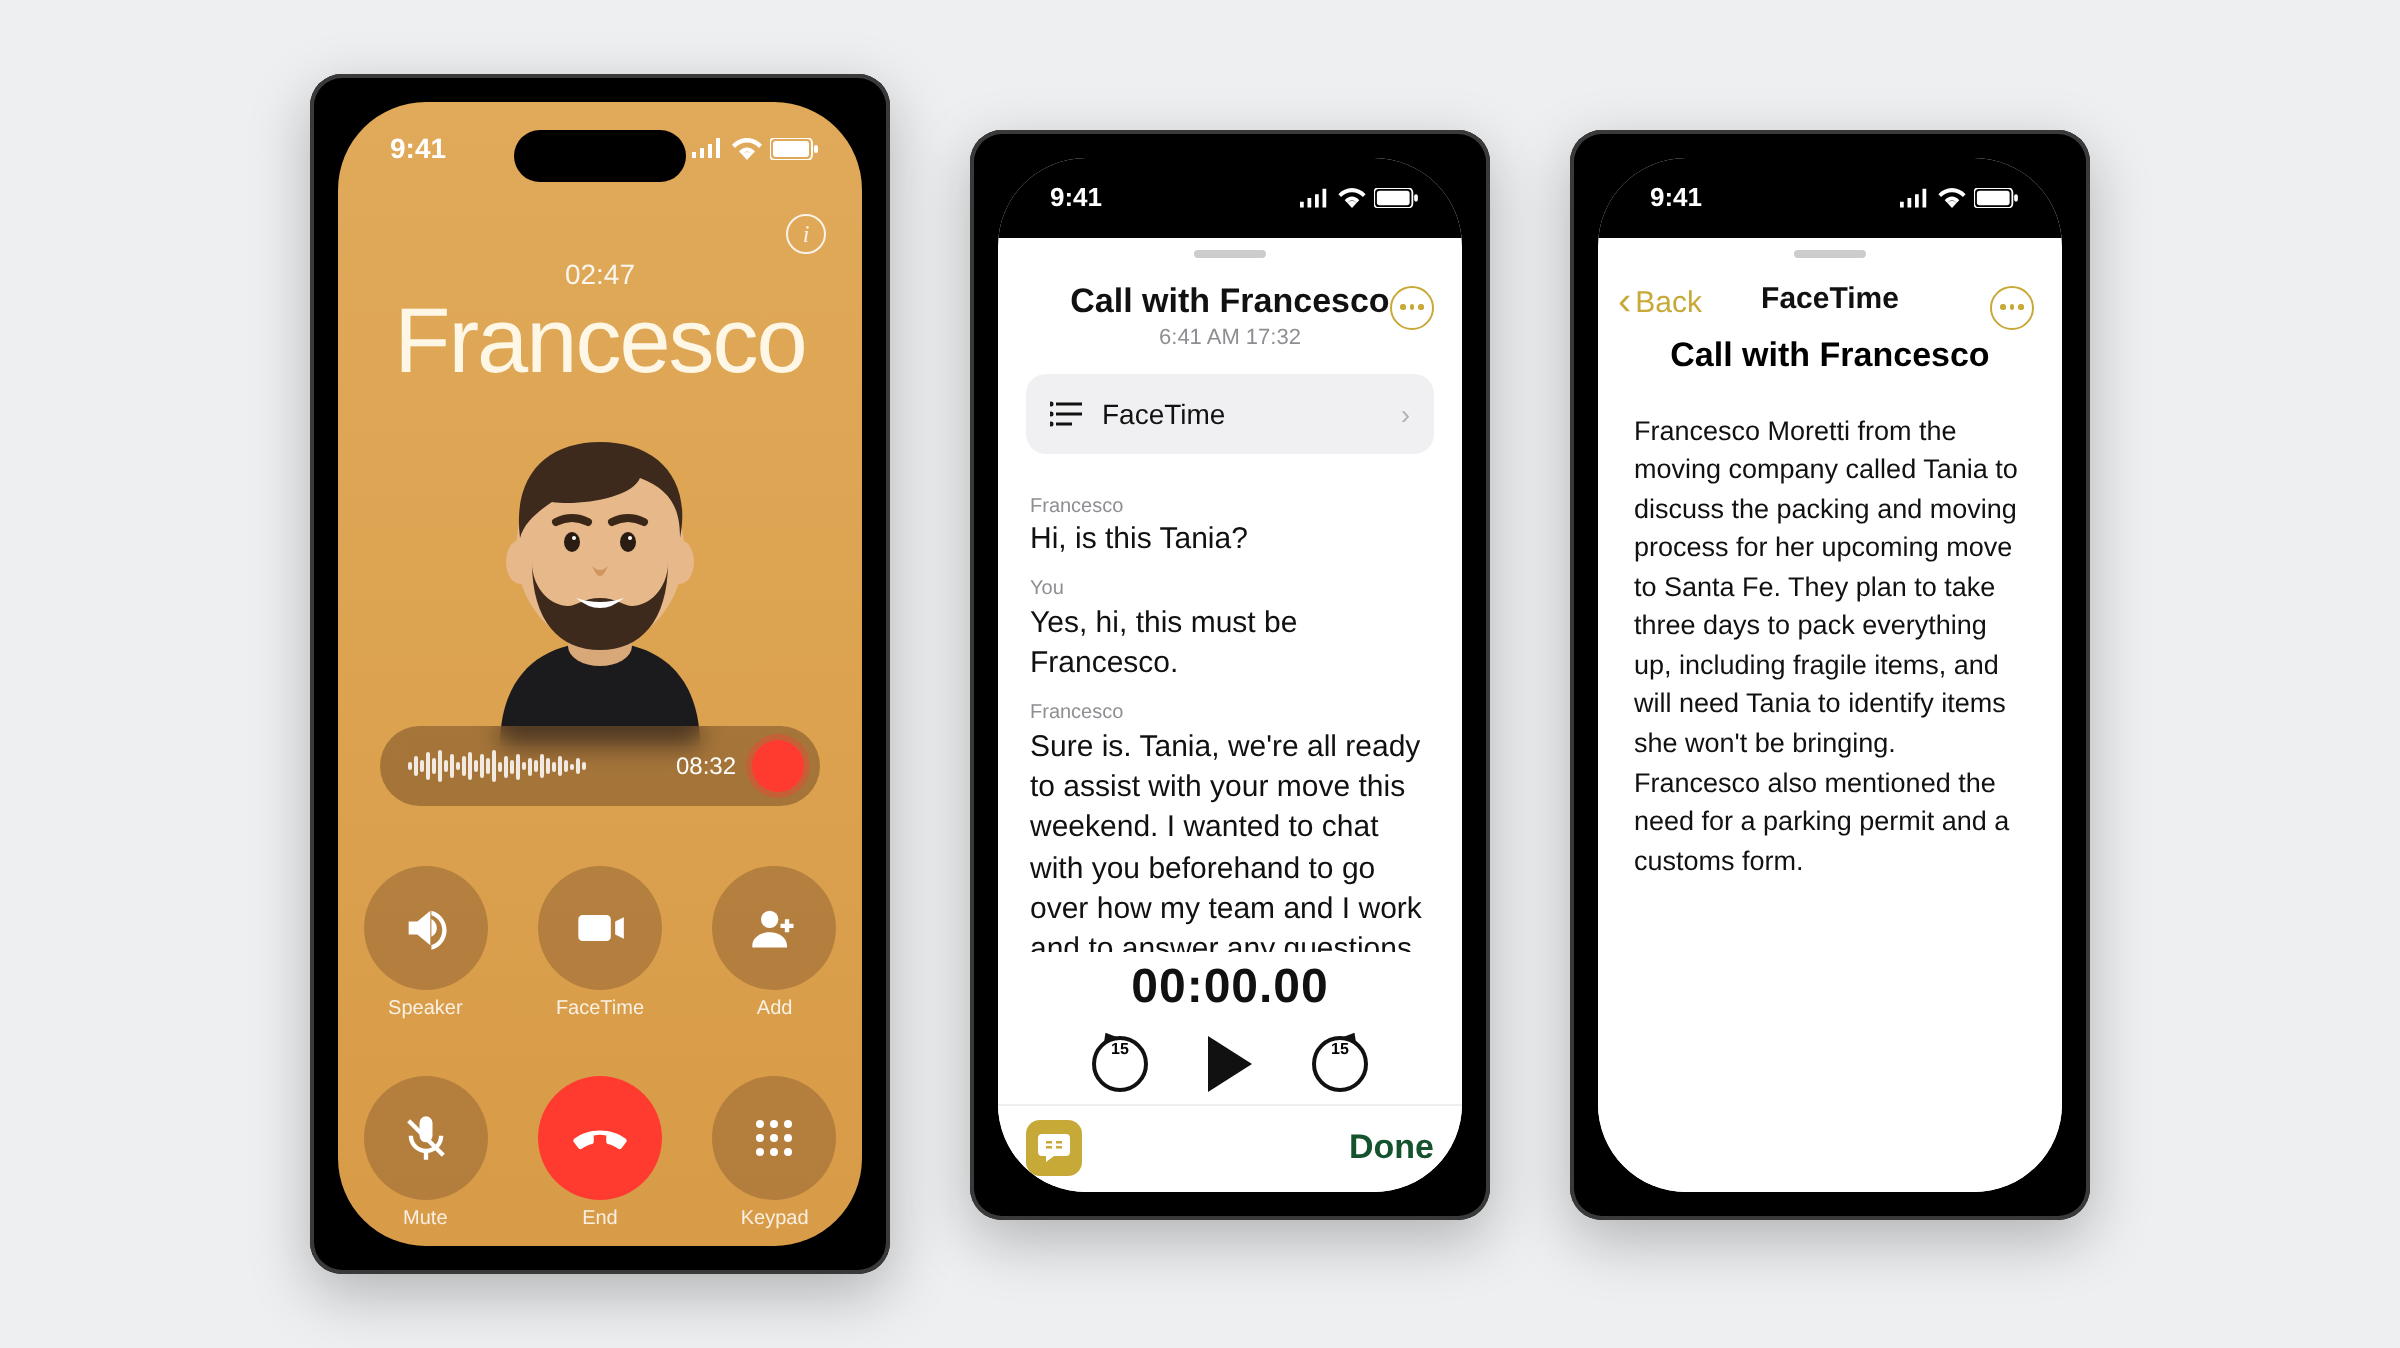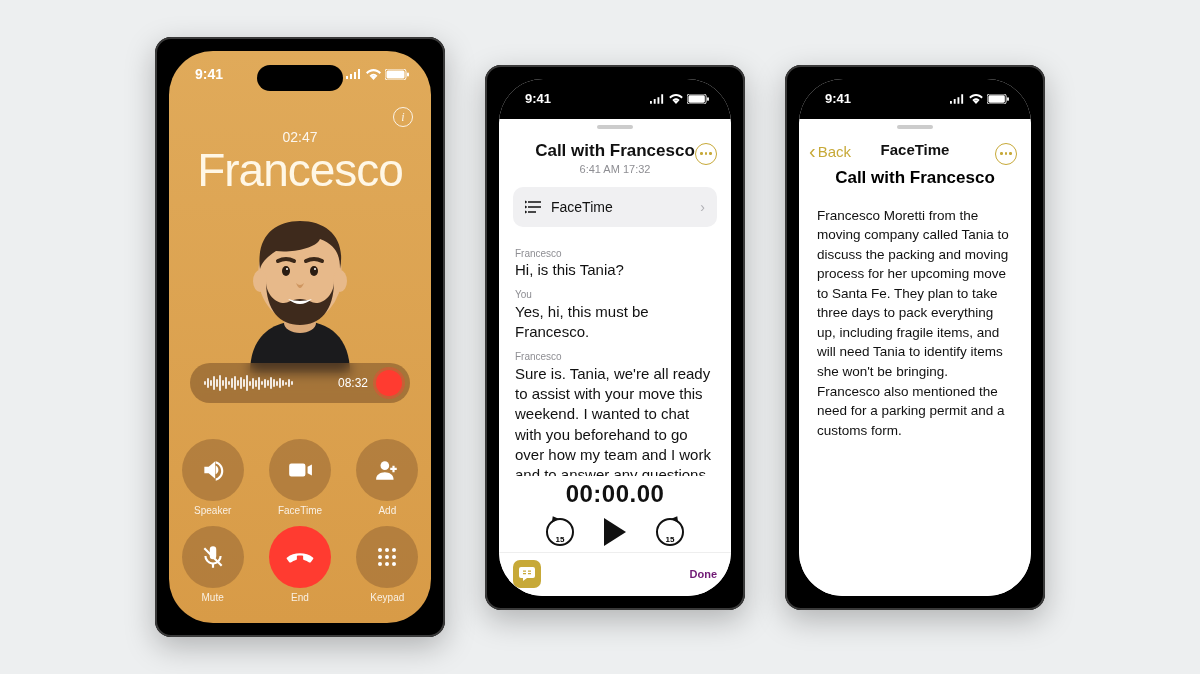--- a/index.html
+++ b/index.html
@@ -99,25 +99,25 @@
     padding: 0 8px 0 14px;
     gap: 8px;
   }
   .rec-wave { flex: 1; display:flex; gap:1.5px; align-items:center; height:18px;}
   .rec-wave span { width:1.5px; background:rgba(255,255,255,.85); border-radius:1px;}
   .rec-time { font-size: 12px; color:#fff; }
   .rec-dot { width: 26px; height:26px; border-radius:50%; background:#ff3b30; box-shadow: 0 0 0 3px rgba(255,59,48,.35); }
 
   
   .btn-grid {
-    position: absolute; bottom: 20px;
+    position: absolute; bottom: 8px;
     width: 100%;
     display: grid;
     grid-template-columns: repeat(3,1fr);
-    row-gap: 10px;
+    row-gap: 28px;
     justify-items: center;
   }
   .call-btn { display:flex; flex-direction:column; align-items:center; gap:4px; }
   .call-btn .circle {
     width: 62px; height: 62px; border-radius: 50%;
     background: rgba(160,110,55,.65);
     display:flex; align-items:center; justify-content:center;
   }
   .call-btn .circle.end { background:#ff3b30; }
   .call-btn .label { font-size: 10px; color: rgba(255,255,255,.85); }
@@ -168,21 +168,21 @@
   .utter { color:#111; }
 
   .playback {
     text-align:center;
     padding: 4px 0 6px;
   }
   .play-time { font-size:24px;font-weight:700;letter-spacing:.5px;color:#111;}
   .play-ctrls { display:flex;gap:30px;align-items:center;justify-content:center;margin-top:10px;}
   .skip {
     width:28px;height:28px;border:2px solid #111;border-radius:50%;
-    display:flex;align-items:flex-end;justify-content:center;
+    display:flex;align-items:flex-start;justify-content:center;
     font-size:8px;font-weight:700;position:relative;
   }
   .skip::before {
     content:'';position:absolute;top:-4px;
     width:0;height:0;border-left:4px solid transparent;border-right:4px solid transparent;
     border-bottom:5px solid #111;
   }
   .skip.back::before{ transform:rotate(-30deg); left:2px;}
   .skip.fwd::before{ transform:rotate(30deg); right:2px;}
   .play-tri {
@@ -194,21 +194,21 @@
 
   .bottom-bar {
     height:44px;border-top:1px solid #eee;
     display:flex;align-items:center;justify-content:space-between;
     padding:0 14px;
   }
   .quote-ico {
     width:28px;height:28px;border-radius:7px;background:#c7a938;
     display:flex;align-items:center;justify-content:center;
   }
-  .done { color:#701a75;font-size:11px;font-weight:600;}
+  .done { color:#14532d;font-size:17px;font-weight:600;}
 
   .summary-body {
     padding: 6px 18px 0;
     font-size: 13.5px; line-height:1.45; color:#111;
   }
   .summary-title { font-size:17px;font-weight:700;text-align:center;margin:10px 0 12px;}
 
 </style>
 </head>
 <body>

